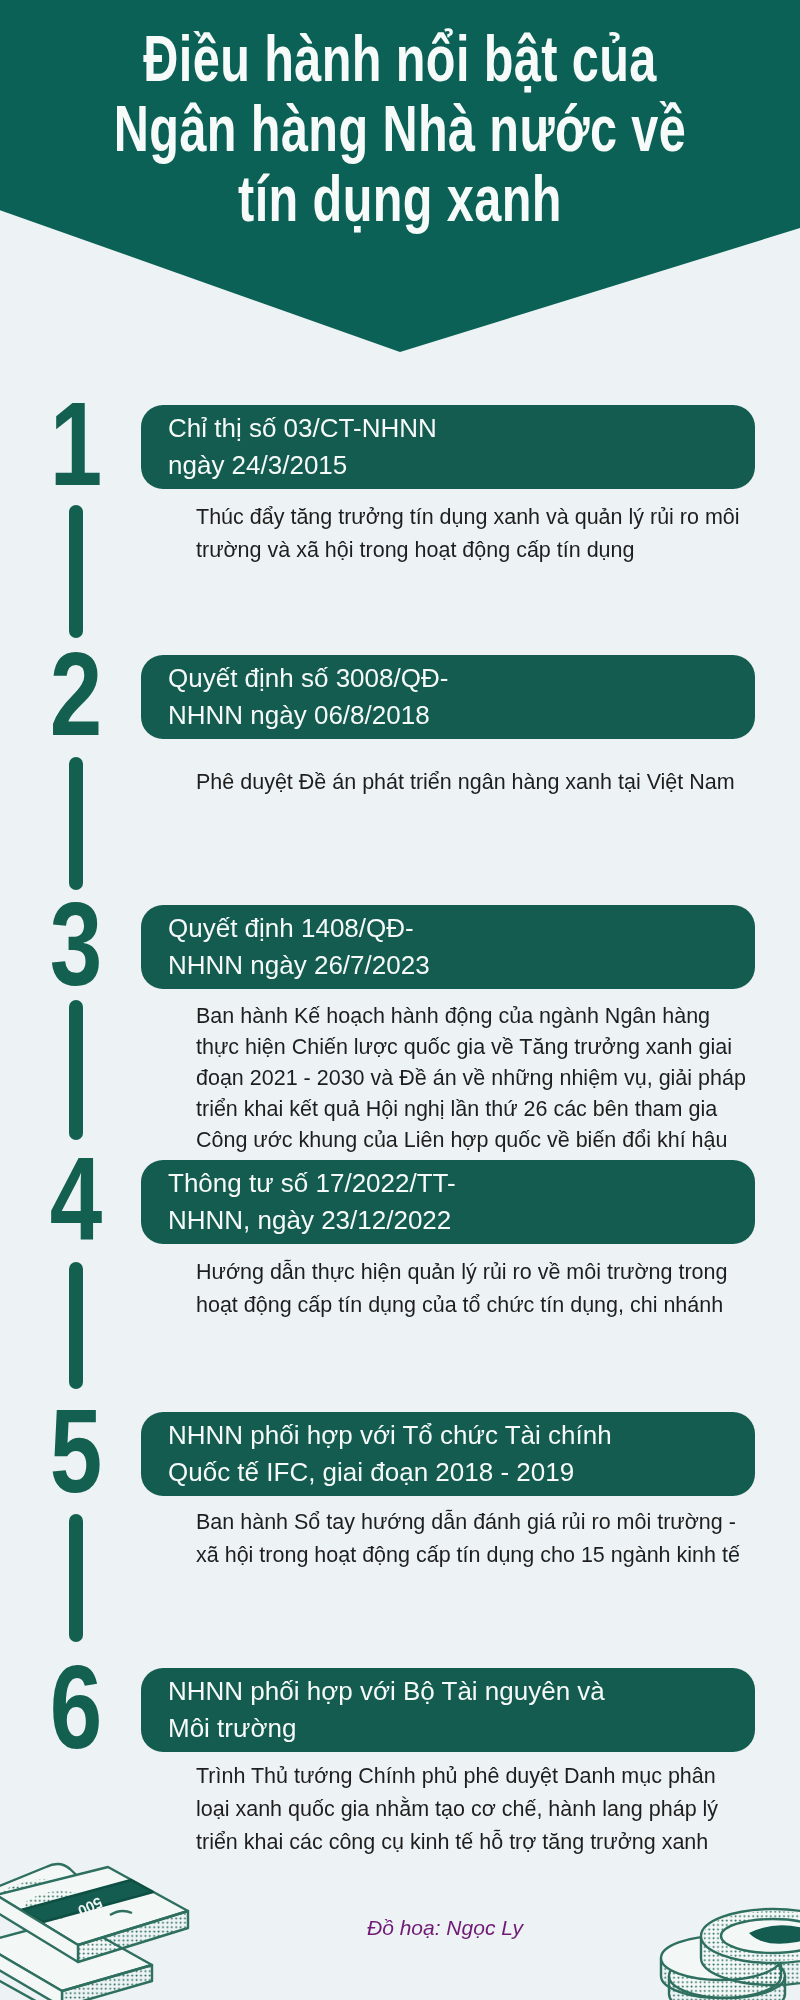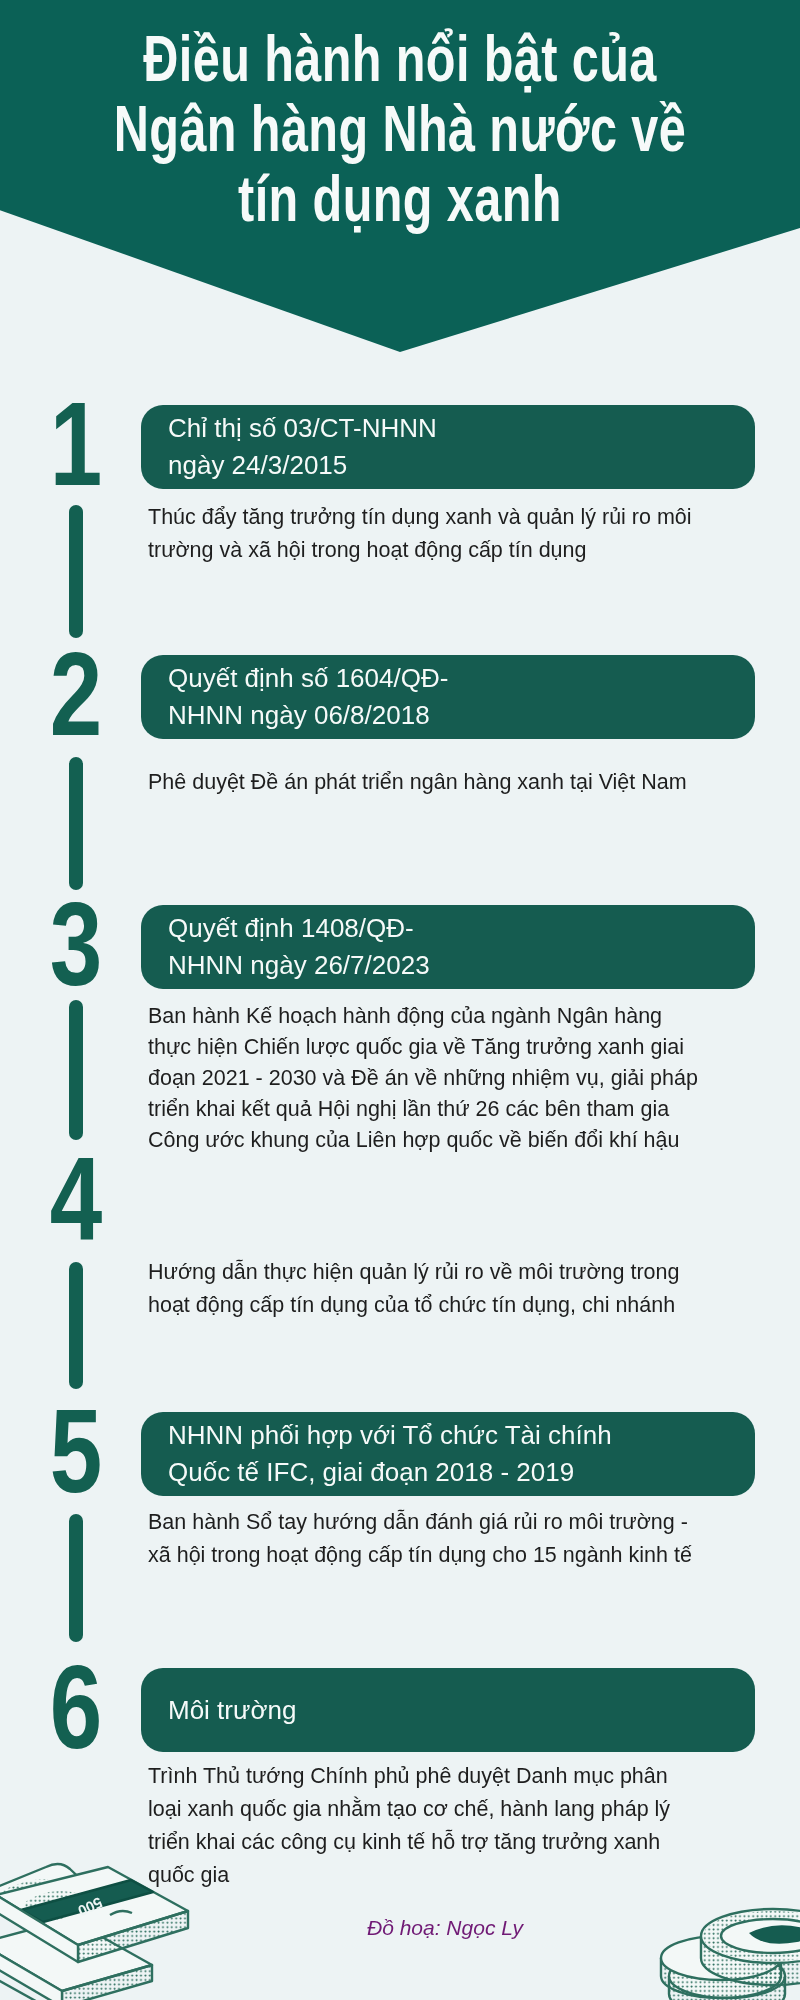--- a/index.html
+++ b/index.html
@@ -25,21 +25,21 @@
     transform:scaleX(.8);transform-origin:50% 0;
   }
   .box{
     position:absolute;left:141px;width:614px;height:84px;background:#155c50;
     border-radius:22px;box-sizing:border-box;padding-left:27px;
     display:flex;flex-direction:column;justify-content:center;
   }
   .box .tl{color:#f6faf9;font-weight:normal;font-size:26px;line-height:37px;white-space:nowrap;}
   .vline{position:absolute;left:69px;width:14px;border-radius:8px;background:#136051;}
   .desc{position:absolute;left:148px;width:606px;color:#1e1e1e;font-size:21.5px;line-height:33px;}
-  .desc div{white-space:nowrap;}
+  .desc div{white-space:nowrap;margin-left:48px;}
   .desc.tight{line-height:31px;}
   
   .n1{top:385px}.b1{top:405px}.v1{top:505px;height:133px}.d1{top:501px}
   .n2{top:635px}.b2{top:655px}.v2{top:757px;height:133px}.d2{top:766px}
   .n3{top:885px}.b3{top:905px}.v3{top:1000px;height:140px}.d3{top:1001px}
   .n4{top:1140px}.b4{top:1160px}.v4{top:1262px;height:127px}.d4{top:1256px}
   .n5{top:1392px}.b5{top:1412px}.v5{top:1514px;height:128px}.d5{top:1506px}
   .n6{top:1648px}.b6{top:1668px}.d6{top:1760px}
   
   .credit{
@@ -67,21 +67,21 @@
     <div class="tl">ngày 24/3/2015</div>
   </div>
   <div class="vline v1"></div>
   <div class="desc d1">
     <div>Thúc đẩy tăng trưởng tín dụng xanh và quản lý rủi ro môi</div>
     <div>trường và xã hội trong hoạt động cấp tín dụng</div>
   </div>
 
   <div class="num n2">2</div>
   <div class="box b2">
-    <div class="tl">Quyết định số 1604/QĐ-</div>
+    <div class="tl">Quyết định số 3008/QĐ-</div>
     <div class="tl">NHNN ngày 06/8/2018</div>
   </div>
   <div class="vline v2"></div>
   <div class="desc d2">
     <div>Phê duyệt Đề án phát triển ngân hàng xanh tại Việt Nam</div>
   </div>
 
   <div class="num n3">3</div>
   <div class="box b3">
     <div class="tl">Quyết định 1408/QĐ-</div>
@@ -90,46 +90,50 @@
   <div class="vline v3"></div>
   <div class="desc d3 tight">
     <div>Ban hành Kế hoạch hành động của ngành Ngân hàng</div>
     <div>thực hiện Chiến lược quốc gia về Tăng trưởng xanh giai</div>
     <div>đoạn 2021 - 2030 và Đề án về những nhiệm vụ, giải pháp</div>
     <div>triển khai kết quả Hội nghị lần thứ 26 các bên tham gia</div>
     <div>Công ước khung của Liên hợp quốc về biến đổi khí hậu</div>
   </div>
 
   <div class="num n4">4</div>
+  <div class="box b4">
+    <div class="tl">Thông tư số 17/2022/TT-</div>
+    <div class="tl">NHNN, ngày 23/12/2022</div>
+  </div>
   <div class="vline v4"></div>
   <div class="desc d4">
     <div>Hướng dẫn thực hiện quản lý rủi ro về môi trường trong</div>
     <div>hoạt động cấp tín dụng của tổ chức tín dụng, chi nhánh</div>
   </div>
 
   <div class="num n5">5</div>
   <div class="box b5">
     <div class="tl">NHNN phối hợp với Tổ chức Tài chính</div>
     <div class="tl">Quốc tế IFC, giai đoạn 2018 - 2019</div>
   </div>
   <div class="vline v5"></div>
   <div class="desc d5">
     <div>Ban hành Sổ tay hướng dẫn đánh giá rủi ro môi trường -</div>
     <div>xã hội trong hoạt động cấp tín dụng cho 15 ngành kinh tế</div>
   </div>
 
   <div class="num n6">6</div>
   <div class="box b6">
+    <div class="tl">NHNN phối hợp với Bộ Tài nguyên và</div>
     <div class="tl">Môi trường</div>
   </div>
   <div class="desc d6">
     <div>Trình Thủ tướng Chính phủ phê duyệt Danh mục phân</div>
     <div>loại xanh quốc gia nhằm tạo cơ chế, hành lang pháp lý</div>
     <div>triển khai các công cụ kinh tế hỗ trợ tăng trưởng xanh</div>
-    <div>quốc gia</div>
   </div>
 
   <svg class="money" viewBox="0 0 205 149">
     <defs>
       <pattern id="ht" width="4.4" height="4.4" patternUnits="userSpaceOnUse">
         <circle cx="1.4" cy="1.4" r="1" fill="#2e6f5f"></circle>
       </pattern>
     </defs>
     <g stroke="#2e6f5f" stroke-width="2.4" stroke-linejoin="round">
 

